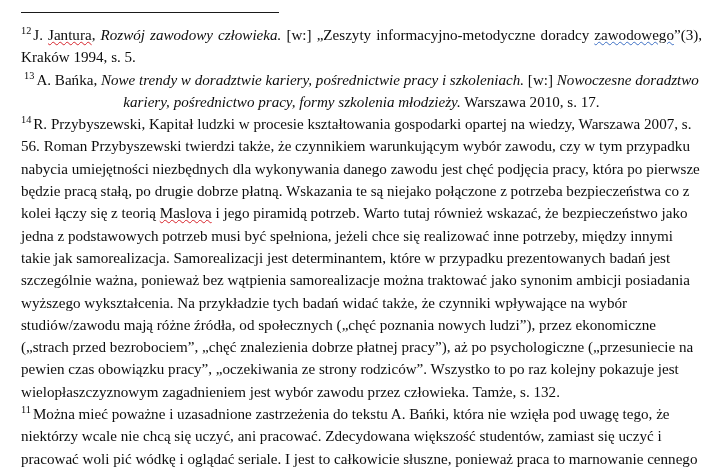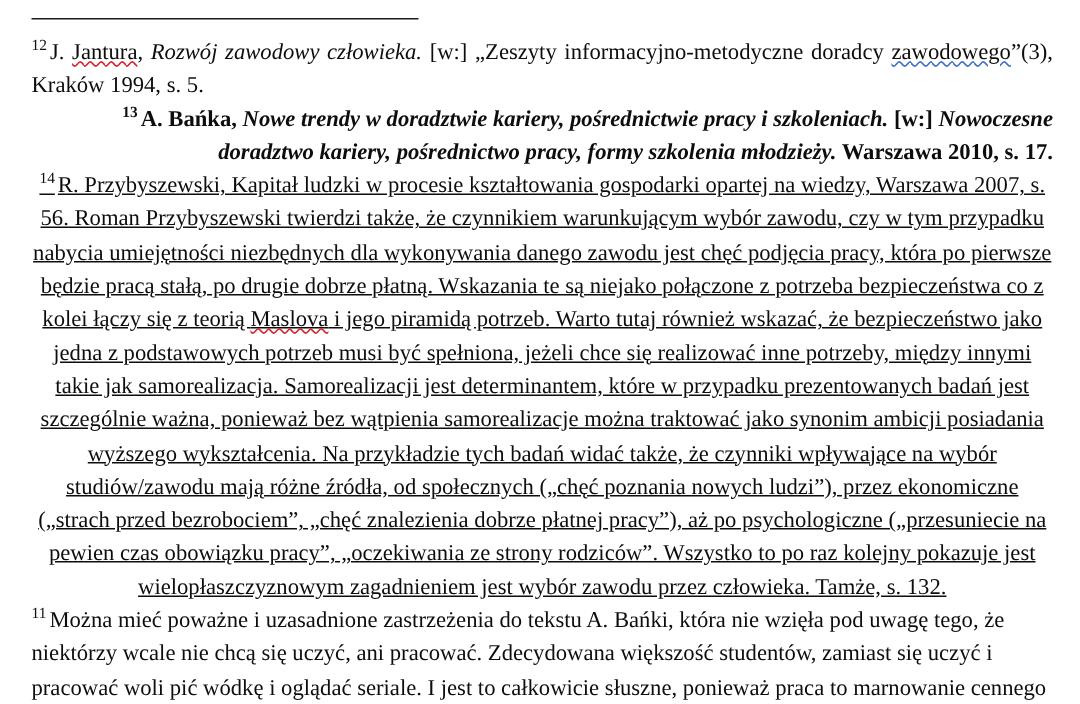--- a/index.html
+++ b/index.html
@@ -44,22 +44,22 @@
   .fn {
     font-size: 15.1px;
     line-height: 22.3px;
     text-align: justify;
     text-justify: inter-word;
     margin: 0 0 0 0;
     hyphens: none;
   }
 
   .fn-12 { text-align: justify; }
-  .fn-13 { text-align: right; font-weight: bold; }
-  .fn-14 { text-align: center; text-decoration: underline; }
+  .fn-13 { text-align: center; }
+  .fn-14 { text-align: left; }
   .fn-15 { text-align: left; }
 
   sup.fn-num {
     font-size: 10.3px;
     vertical-align: super;
     line-height: 0;
     margin-right: 2px;
   }
 
   i, .it { font-style: italic; }

